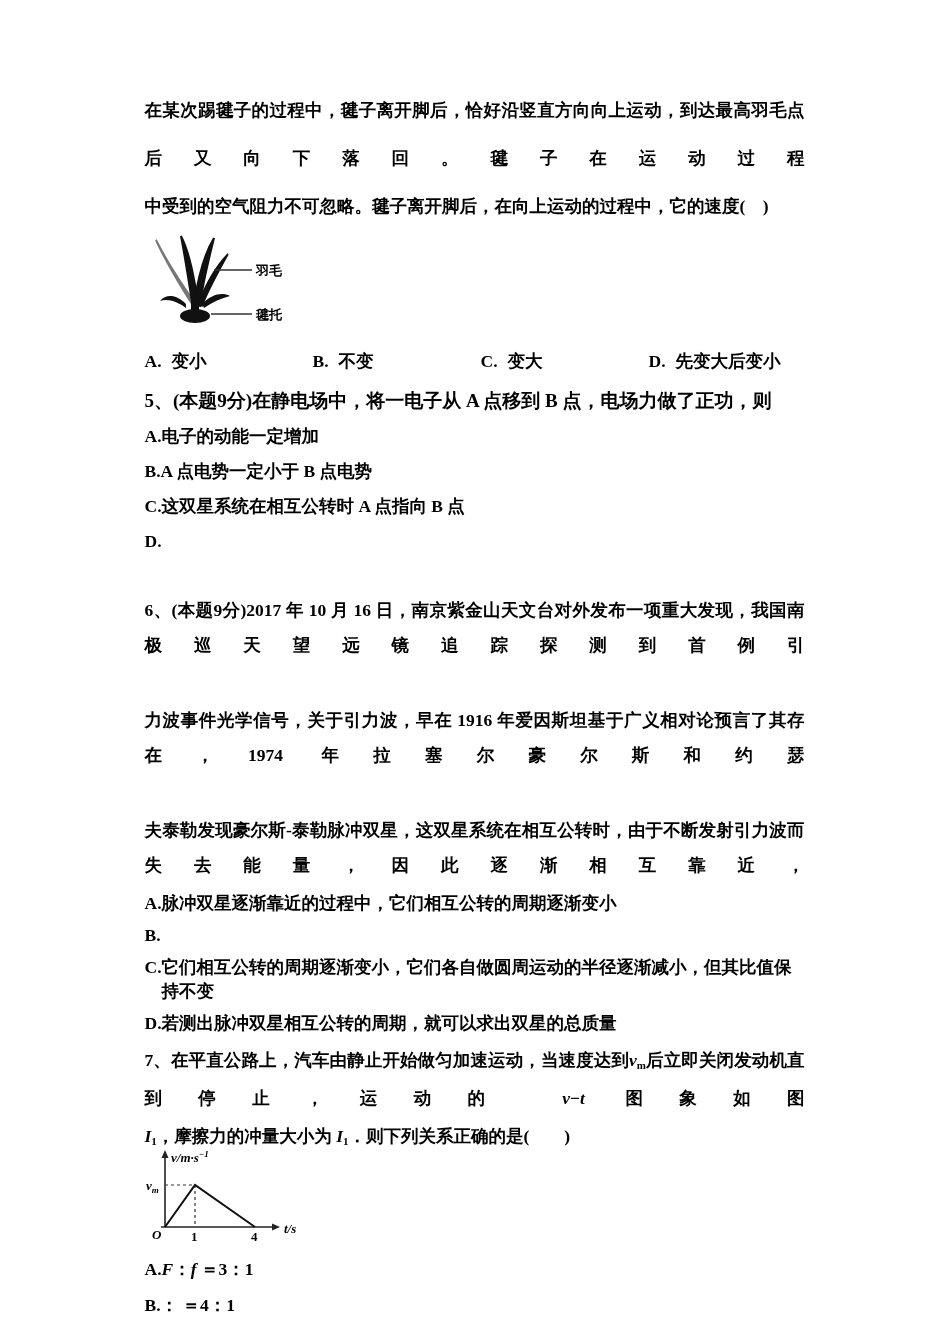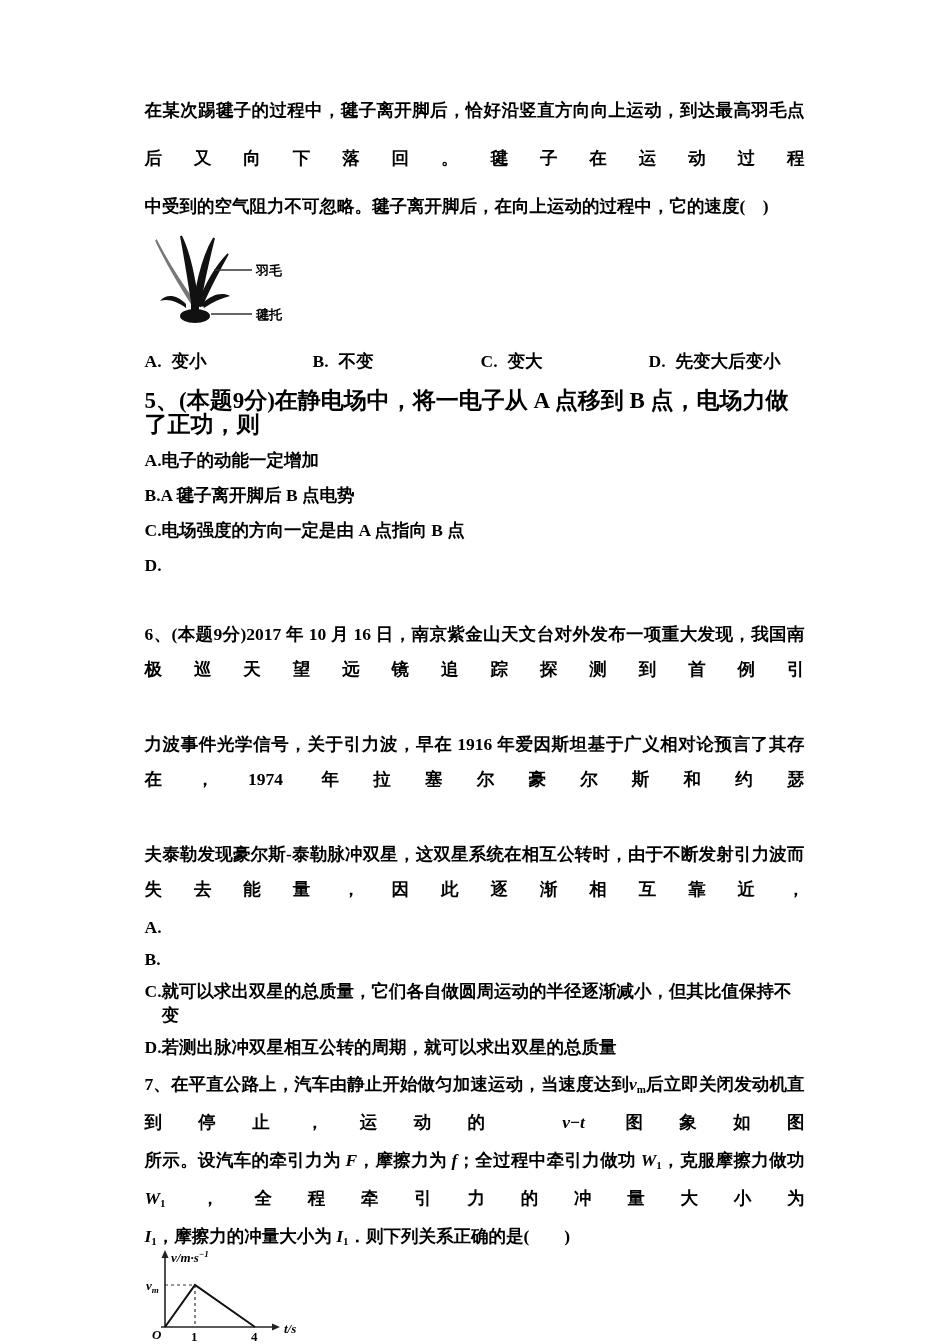--- a/index.html
+++ b/index.html
@@ -17,21 +17,21 @@
   }
   .para-line {
     font-size:17.5px;
     text-align:justify;
     text-align-last:justify;
   }
   .para-line.last { text-align-last:left; }
   .intro .para-line { line-height:48px; }
   .q6-stem .para-line { line-height:35px;margin-top:40px; }
   .q7-stem .para-line { line-height:38px; }
-  .stem-line { font-size:23px; line-height:24px; }
+  .stem-line { font-size:19px; line-height:24px; }
   .opt-row { display:flex; margin-top:14px; font-size:17.5px; line-height:24px; }
   .opt-row .opt { display:flex; width:168px; }
   .opt-row .opt:last-child { width:auto; }
   .opt { display:flex; }
   .opt .key { margin-right:10px; flex:none; }
   .opt-line { display:flex; font-size:17.5px; line-height:24px; margin-top:11px; }
   .q6-opts .opt-line { margin-top:8px; }
   .q7-opts .opt-line { margin-top:12px; }
   .mt16 { margin-top:16px; }
   .mt12 { margin-top:12px; }
@@ -93,58 +93,58 @@
 
   
   <div class="stem-line mt16">5、(本题9分)在静电场中，将一电子从 A 点移到 B 点，电场力做了正功，则</div>
   <div>
     <div class="opt-line">
       <span class="key">A.</span>
       <span>电子的动能一定增加</span>
     </div>
     <div class="opt-line">
       <span class="key">B.</span>
-      <span>A 毽子离开脚后 B 点电势</span>
+      <span>A 点电势一定小于 B 点电势</span>
     </div>
     <div class="opt-line">
       <span class="key">C.</span>
-      <span>电场强度的方向一定是由 A 点指向 B 点</span>
+      <span>这双星系统在相互公转时 A 点指向 B 点</span>
     </div>
     <div class="opt-line">
       <span class="key">D.</span>
     </div>
   </div>
 
   
   <div class="q6-stem mt12">
     <div class="para-line">6、(本题9分)2017 年 10 月 16 日，南京紫金山天文台对外发布一项重大发现，我国南极巡天望远镜追踪探测到首例引</div>
     <div class="para-line">力波事件光学信号，关于引力波，早在 1916 年爱因斯坦基于广义相对论预言了其存在，1974 年拉塞尔豪尔斯和约瑟</div>
     <div class="para-line">夫泰勒发现豪尔斯-泰勒脉冲双星，这双星系统在相互公转时，由于不断发射引力波而失去能量，因此逐渐相互靠近，</div>
   </div>
   <div class="q6-opts">
     <div class="opt-line">
       <span class="key">A.</span>
+      <span>脉冲双星逐渐靠近的过程中，它们相互公转的周期逐渐变小</span>
     </div>
     <div class="opt-line">
       <span class="key">B.</span>
     </div>
     <div class="opt-line">
       <span class="key">C.</span>
-      <span>就可以求出双星的总质量，它们各自做圆周运动的半径逐渐减小，但其比值保持不变</span>
+      <span>它们相互公转的周期逐渐变小，它们各自做圆周运动的半径逐渐减小，但其比值保持不变</span>
     </div>
     <div class="opt-line">
       <span class="key">D.</span>
       <span>若测出脉冲双星相互公转的周期，就可以求出双星的总质量</span>
     </div>
   </div>
 
   
   <div class="q7-stem mt6">
     <div class="para-line">7、在平直公路上，汽车由静止开始做匀加速运动，当速度达到<i>v</i><sub>m</sub>后立即关闭发动机直到停止，运动的 <i>v</i>−<i>t</i> 图象如图</div>
-    <div class="para-line">所示。设汽车的牵引力为 <i>F</i>，摩擦力为 <i>f</i>；全过程中牵引力做功 <i>W</i><sub>1</sub>，克服摩擦力做功 <i>W</i><sub>1</sub>，全程牵引力的冲量大小为</div>
     <div class="para-line last"><i>I</i><sub>1</sub>，摩擦力的冲量大小为 <i>I</i><sub>1</sub>．则下列关系正确的是(　　)</div>
   </div>
 
   
   <svg class="fig-graph" width="200" height="98" viewBox="0 0 200 98">
     <line x1="20" y1="80" x2="20" y2="8" stroke="#222" stroke-width="1.6"></line>
     <polygon points="20,3 16.5,11 23.5,11" fill="#222"></polygon>
     <line x1="16" y1="80" x2="130" y2="80" stroke="#222" stroke-width="1.6"></line>
     <polygon points="135,80 127,76.5 127,83.5" fill="#222"></polygon>
     <line x1="20" y1="38" x2="50" y2="38" stroke="#333" stroke-width="1.2" stroke-dasharray="3,3"></line>

